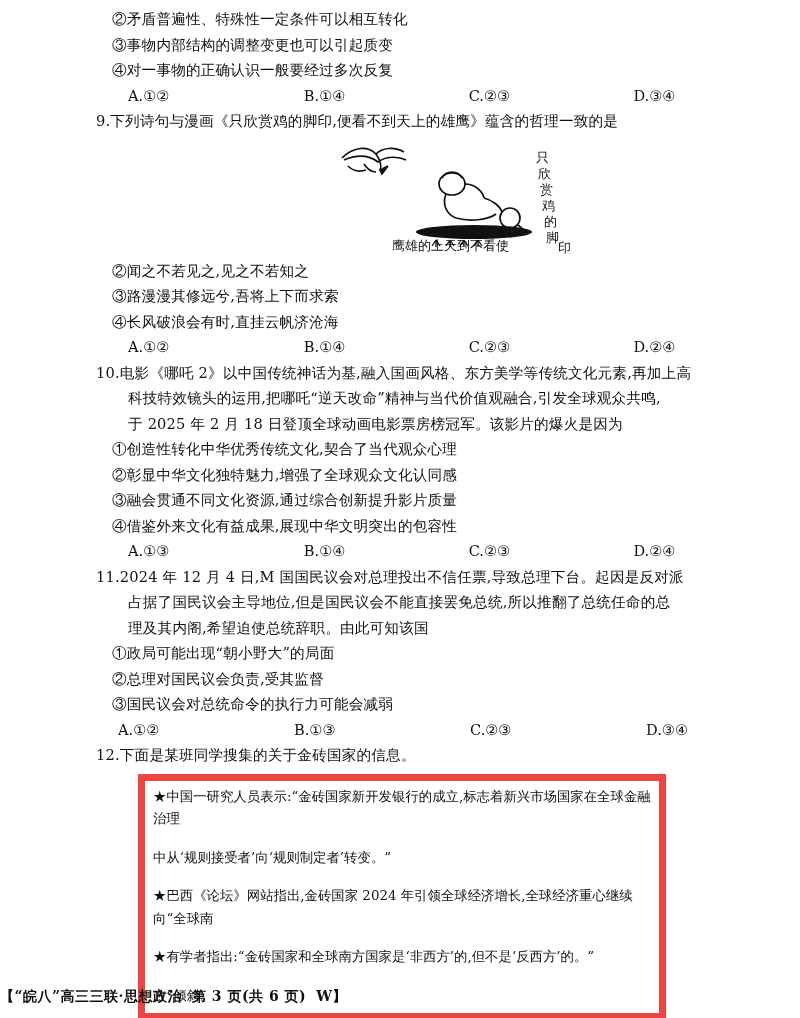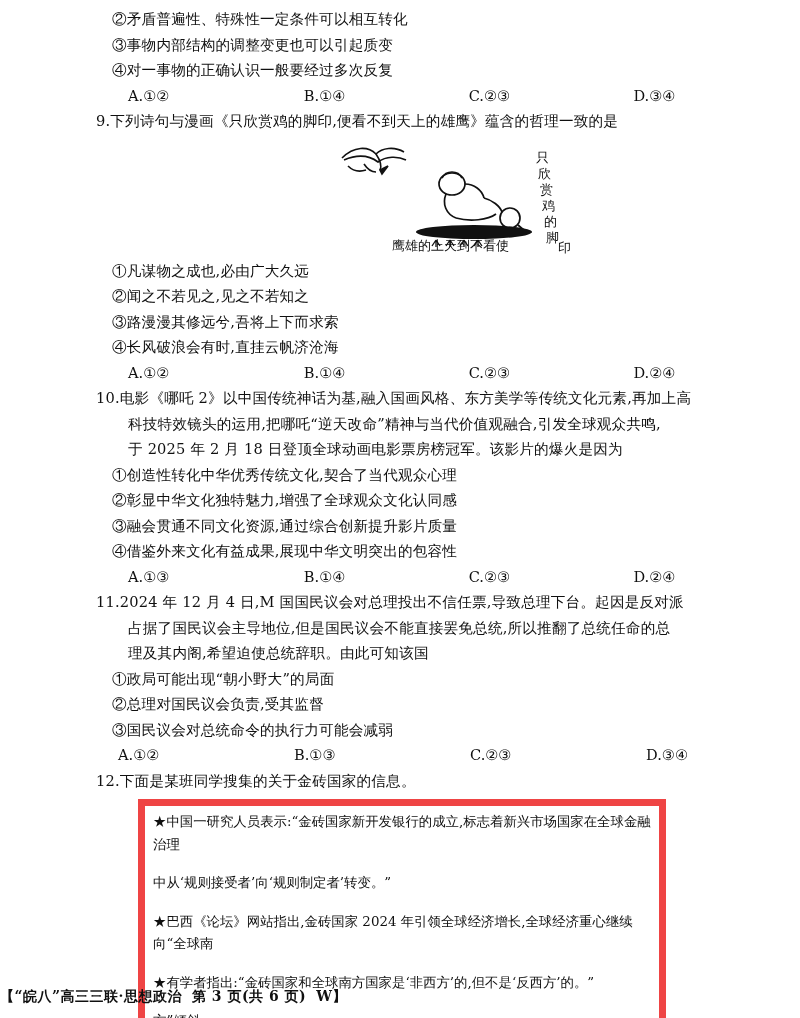--- a/index.html
+++ b/index.html
@@ -175,21 +175,20 @@
         <text x="214" y="42" font-family="DejaVu Serif, serif" font-size="13" fill="#111">欣</text>
         <text x="216" y="58" font-family="DejaVu Serif, serif" font-size="13" fill="#111">赏</text>
         <text x="218" y="74" font-family="DejaVu Serif, serif" font-size="13" fill="#111">鸡</text>
         <text x="220" y="90" font-family="DejaVu Serif, serif" font-size="13" fill="#111">的</text>
         <text x="222" y="106" font-family="DejaVu Serif, serif" font-size="13" fill="#111">脚</text>
         <text x="234" y="116" font-family="DejaVu Serif, serif" font-size="13" fill="#111">印</text>
         <text x="68" y="114" font-family="DejaVu Serif, serif" font-size="13" fill="#111">鹰雄的上天到不看使</text>
       </svg>
     </div>
 
-    <div class="line indent1">①凡谋物之成也,必由广大久远</div>
     <div class="line indent1">②闻之不若见之,见之不若知之</div>
     <div class="line indent1">③路漫漫其修远兮,吾将上下而求索</div>
     <div class="line indent1">④长风破浪会有时,直挂云帆济沧海</div>
     <div class="opts">
       <span class="o1">A.①②</span>
       <span class="o2">B.①④</span>
       <span class="o3">C.②③</span>
       <span class="o4">D.②④</span>
     </div>
 

